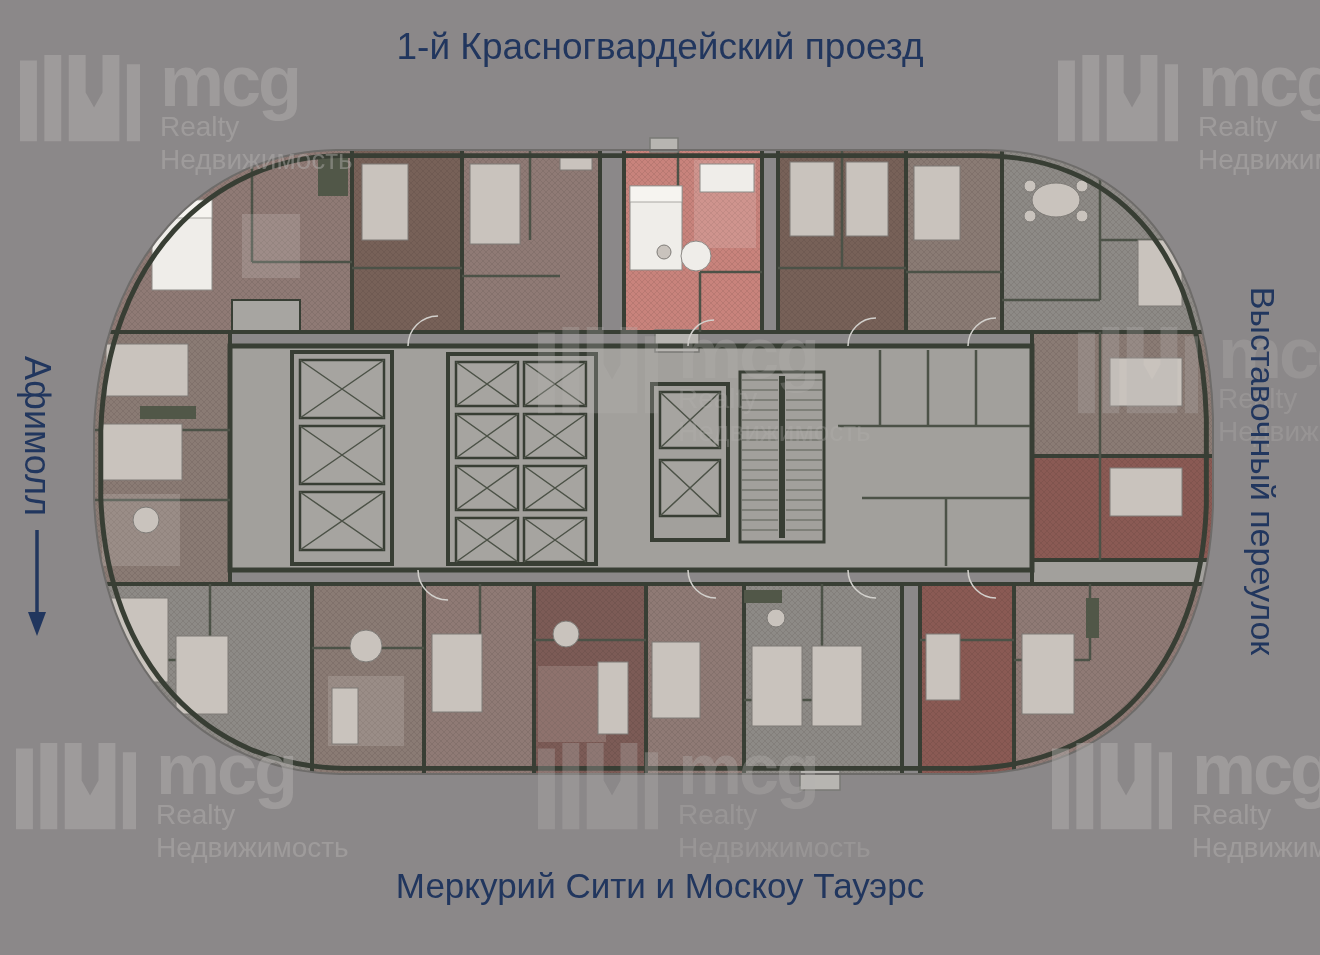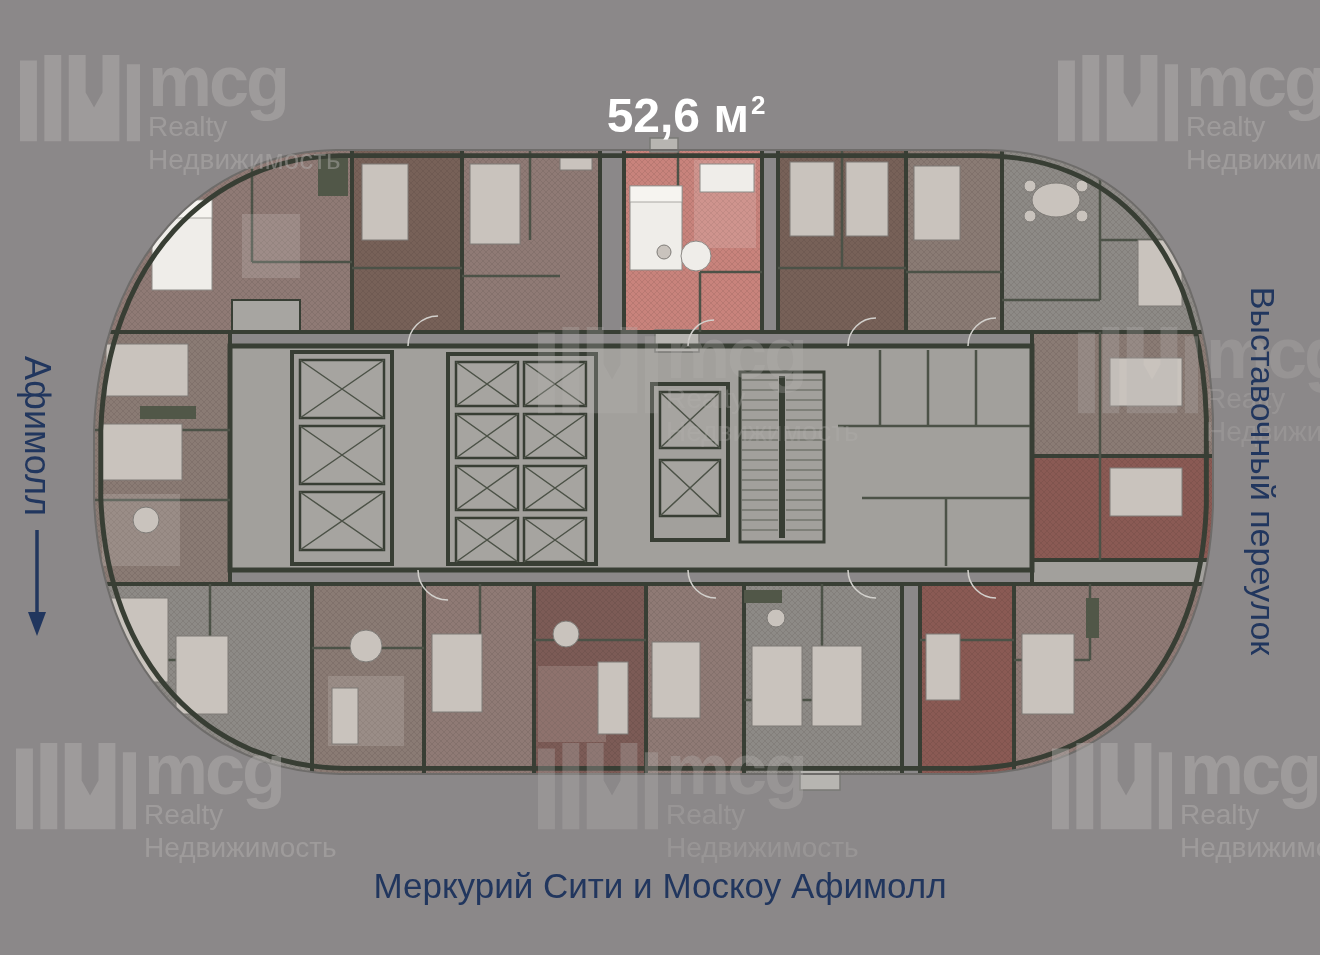--- a/index.html
+++ b/index.html
@@ -11,21 +11,21 @@
   }
   :root{
     --bg:#8b8889; --navy:#21365e; --white:#ffffff; --wm:#b6b3b1;
     --wall:#383e34; --walllight:#4c5247; --corridor:#a2a09c; --shaft:#a6a4a0;
     --mauve:#8f7a75; --maroon:#776158; --darkred:#7c5b56; --red:#8a5a54;
     --gray:#8d8a86; --graymauve:#8a7b74; --highlight:#c8837c;
     --furn:#c9c3bd; --furnwhite:#efede9;
   }
   
   .wm{position:absolute;opacity:.45;color:var(--wm);pointer-events:none;}
-  .wm-row{display:flex;align-items:flex-start;gap:8px;}
+  .wm-row{display:flex;align-items:flex-start;gap:20px;}
   .wm-bars{fill:currentColor;width:120px;height:88px;flex:0 0 auto;}
   .wm-col{display:flex;flex-direction:column;align-items:flex-start;}
   .wm-brand{font-size:72px;font-weight:bold;line-height:.76;letter-spacing:-3px;}
   .wm-sub{font-size:28px;line-height:1.12;margin-top:2px;}
   
   .label{position:absolute;color:var(--navy);white-space:nowrap;}
   .top-street{left:660px;top:26px;font-size:37px;transform:translateX(-50%);}
   .area-label{left:686px;top:88px;font-size:48px;font-weight:bold;color:var(--white);transform:translateX(-50%);}
   .area-label .sup{font-size:26px;position:relative;top:-18px;margin-left:2px;}
   .left-landmark{left:37px;top:436px;font-size:36px;transform:translate(-50%,-50%) rotate(90deg);}
@@ -332,29 +332,27 @@
           <path d="M0 6h18v86H0zM26 0h18v92H26zM52 0h18v40l9 16 9-16V0h18v92H52zM114 10h14v82h-14z"></path>
         </svg>
       <div class="wm-col">
         <span class="wm-brand">mcg</span>
         <span class="wm-sub">Realty</span>
         <span class="wm-sub">Недвижимость</span>
       </div>
     </div>
   </div>
 
-
-  <div class="label area-label">
-    <span>52,6 м</span><span class="sup">2</span>
-  </div>
+  <div class="label top-street">1-й Красногвардейский проезд</div>
+
 
   <div class="label left-landmark">Афимолл</div>
 
   <svg class="dir-arrow" viewBox="0 0 28 106">
     <line x1="14" y1="0" x2="14" y2="84"></line>
     <polygon points="14,106 5,82 23,82"></polygon>
   </svg>
 
   <div class="label right-street">Выставочный переулок</div>
 
-  <div class="label bottom-landmark">Меркурий Сити и Москоу Афимолл</div>
+  <div class="label bottom-landmark">Меркурий Сити и Москоу Тауэрс</div>
 
 </div>
 
 </body></html>

